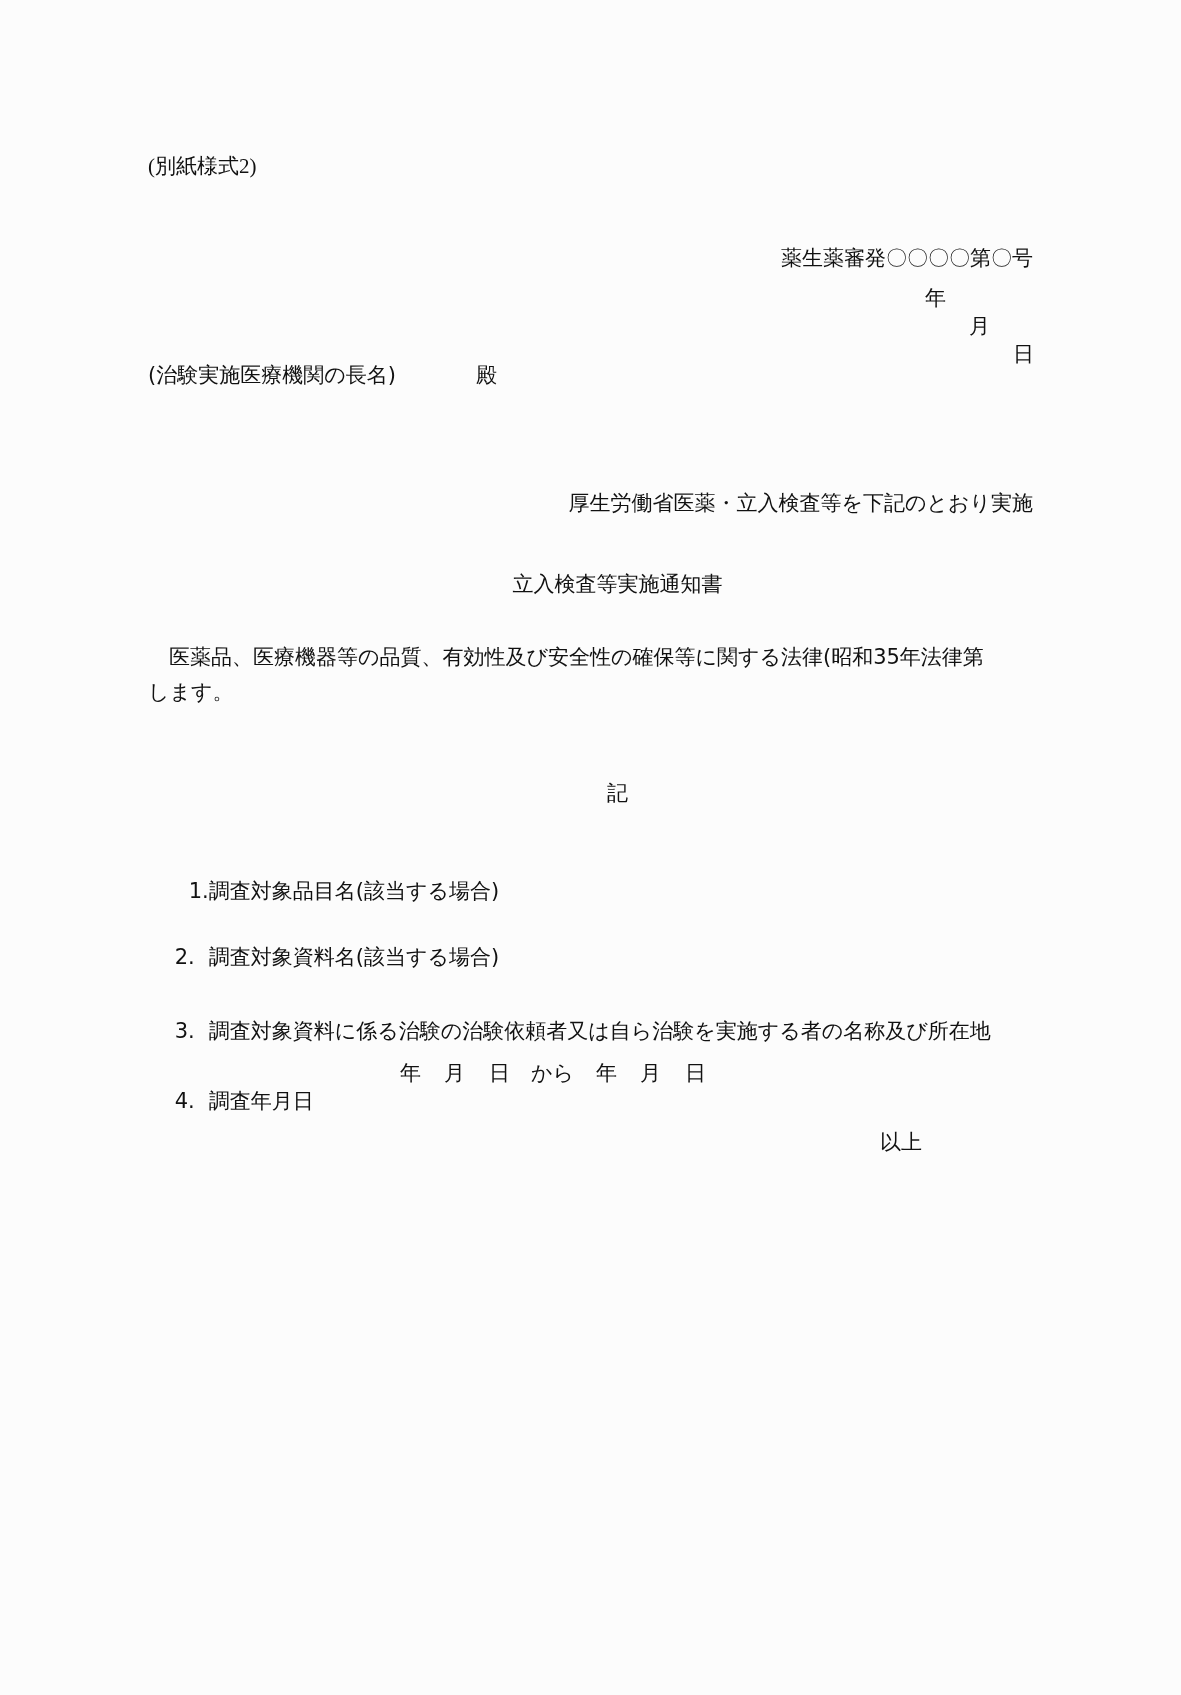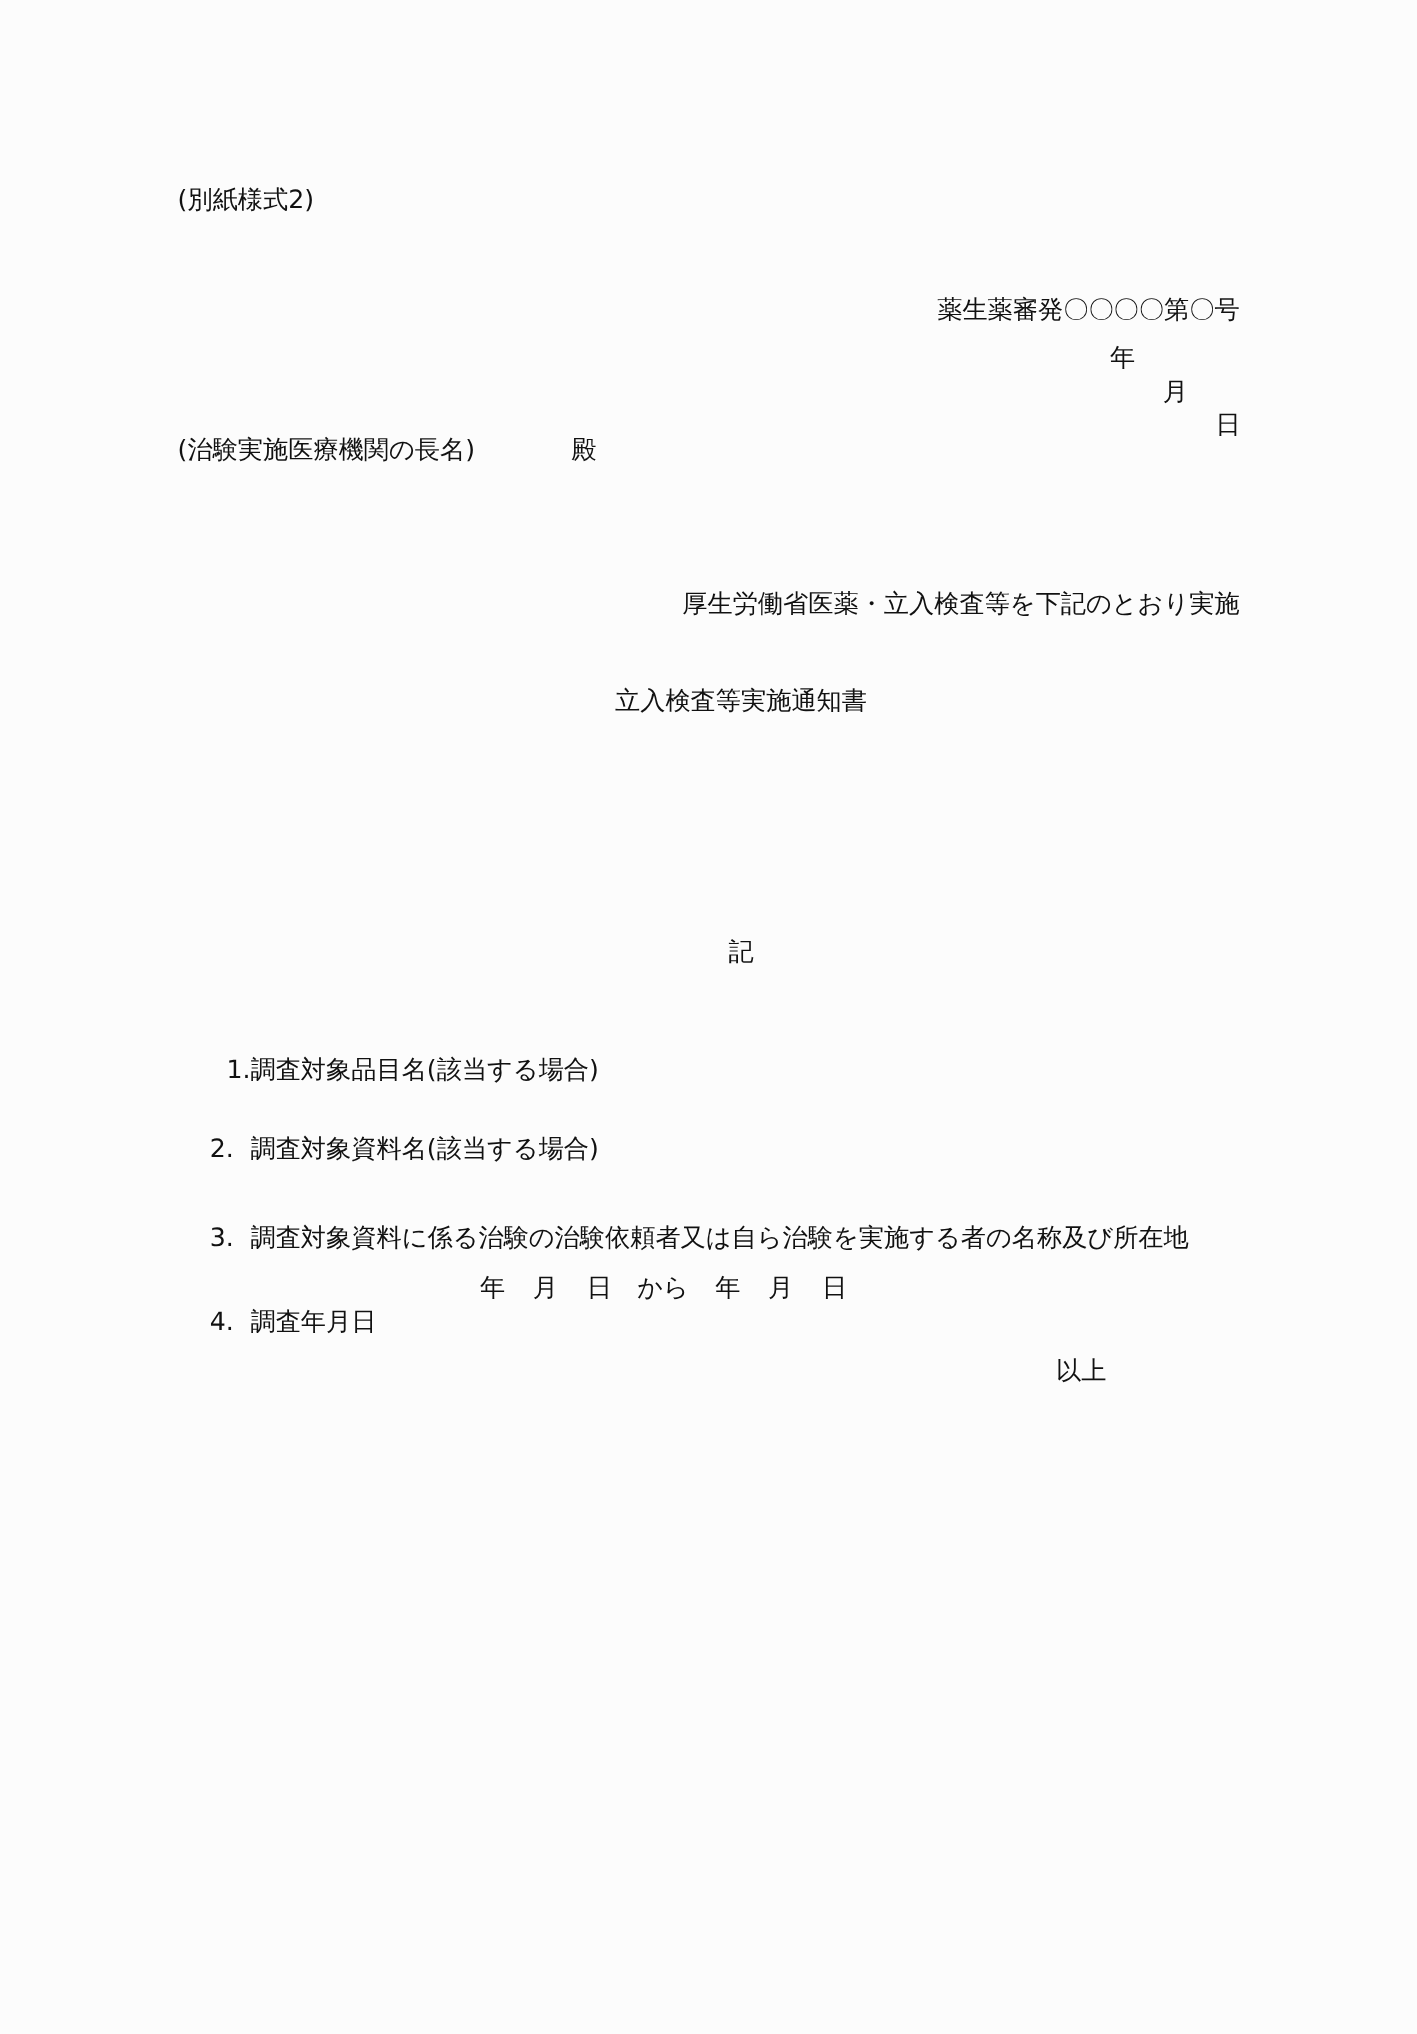--- a/index.html
+++ b/index.html
@@ -48,38 +48,40 @@
       white-space: pre;
       line-height: 28px;
     }
     .date-range span { position: absolute; top: 0; }
   </style>
 </head>
 <body>
 
 <div>
 
-  <div class="line left" style="top:152px;">(別紙様式2)</div>
+  <div class="line left" style="top:152px;font-family:Liberation Serif, serif;">(別紙様式2)</div>
 
   <div class="line right" style="top:220px;">薬生薬審発〇〇〇〇第〇号</div>
 
   <div class="line" style="top:256px; left:925px; width:110px;">
     <span style="position:absolute; left:0;">年</span>
     <span style="position:absolute; left:44px;">月</span>
     <span style="position:absolute; left:88px;">日</span>
   </div>
 
   <div class="line left" style="top:361px;text-align:center;">(治験実施医療機関の長名)</div>
   <div class="line" style="top:361px; left:476px;">殿</div>
 
   <div class="line right" style="top:465px;">厚生労働省医薬・立入検査等を下記のとおり実施</div>
 
   <div class="line center" style="top:570px;">立入検査等実施通知書</div>
 
   <div class="body-para">
+    <span>　医薬品、医療機器等の品質、有効性及び安全性の確保等に関する法律(昭和35年法律第</span>
+    <span>します。</span>
   </div>
 
   <div class="line center" style="top:779px;">記</div>
 
   <div class="item" style="top:849px;text-align:right;">
     <span class="num">1.</span><span>調査対象品目名(該当する場合)</span>
   </div>
 
   <div class="item" style="top:915px;">
     <span class="num">2.</span><span>調査対象資料名(該当する場合)</span>

